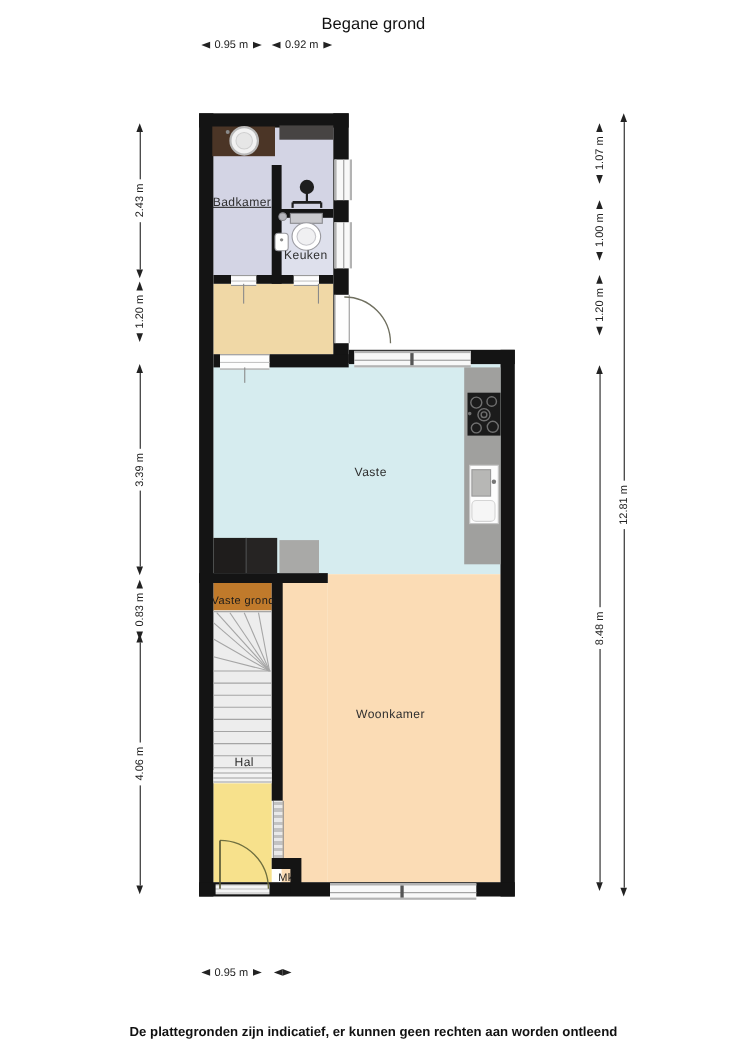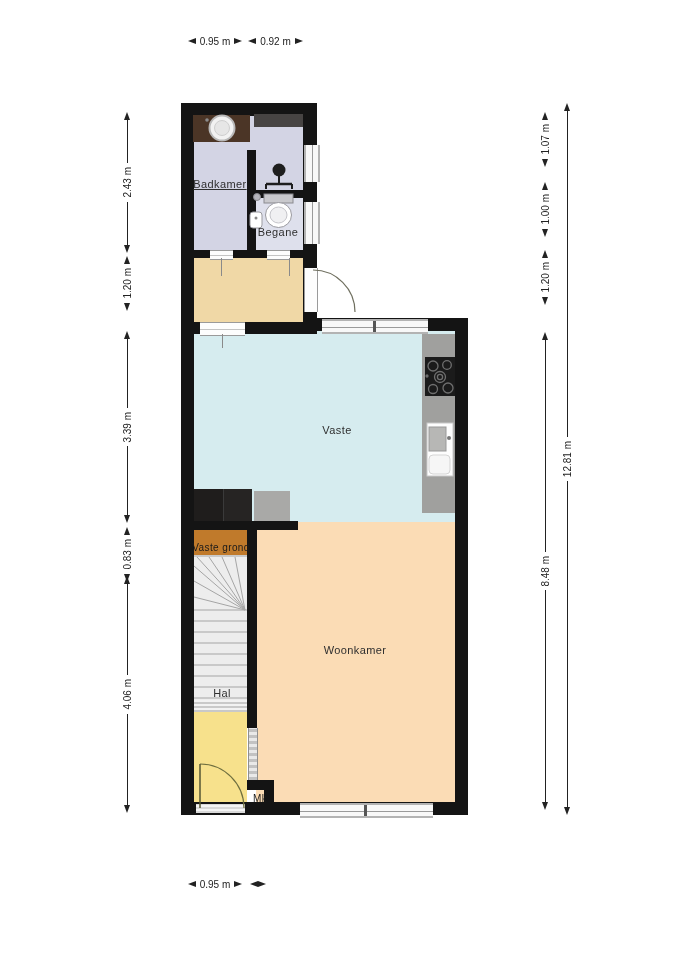--- a/index.html
+++ b/index.html
@@ -25,37 +25,39 @@
   .slot-h::before{content:"";position:absolute;top:50%;left:0;right:0;height:1px;background:#c4c4c4;}
   .slot-v{background:#fdfdfd;border-left:1px solid #9a9a9a;border-right:1px solid #9a9a9a;}
   .thresh{background:repeating-linear-gradient(0deg,#d9d9d9 0 2px,#f4f4f4 2px 4px);}
   .slide{background:repeating-linear-gradient(0deg,#c2c2c2 0 3px,#e9e9e9 3px 6px);border-left:1px solid #8f8f8f;border-right:1px solid #8f8f8f;}
   .tick{position:absolute;background:#8a8a8a;z-index:3;}
   
   .stairs{background:#ededed;}
   .tread-hatch{background:repeating-linear-gradient(0deg,#c9c9c9 0 2px,#f2f2f2 2px 4px);}
   
   .dim-h{position:absolute;display:flex;align-items:center;height:14px;z-index:6;
-         font-size:10px;color:#222;justify-content:center;}
+         font-size:10px;color:#222;}
   .dim-h .ln{flex:1;height:1px;background:#222;}
   .dim-h .lb{padding:0 4px;white-space:nowrap;}
   .ar-l{width:0;height:0;border-top:3px solid transparent;border-bottom:3px solid transparent;border-right:8px solid #222;}
   .ar-r{width:0;height:0;border-top:3px solid transparent;border-bottom:3px solid transparent;border-left:8px solid #222;}
   .dim-v{position:absolute;display:flex;flex-direction:column;align-items:center;width:14px;z-index:6;
          font-size:10px;color:#222;}
   .dim-v .ln{flex:1;width:1px;background:#222;}
   .dim-v .lb{writing-mode:vertical-rl;transform:rotate(180deg);padding:4px 0;white-space:nowrap;}
   .ar-u{width:0;height:0;border-left:3px solid transparent;border-right:3px solid transparent;border-bottom:8px solid #222;}
   .ar-d{width:0;height:0;border-left:3px solid transparent;border-right:3px solid transparent;border-top:8px solid #222;}
 </style>
 </head>
 <body>
 
 <div id="canvas">
 
+  <div class="title" style="top:13px;">Begane grond</div>
+  <div class="footer" style="top:931px;">De plattegronden zijn indicatief, er kunnen geen rechten aan worden ontleend</div>
 
   <div class="fill" style="left:194px;top:116px;width:109px;height:134px;background:#d3d4e4;"></div>
   <div class="fill" style="left:256px;top:198px;width:47px;height:52px;background:#dee0ec;"></div>
   <div class="fill" style="left:194px;top:258px;width:109px;height:64px;background:#f0d8a6;"></div>
   <div class="fill" style="left:194px;top:331px;width:261px;height:191px;background:#d6ecef;"></div>
   <div class="fill" style="left:298px;top:522px;width:157px;height:280px;background:#fbdcb5;"></div>
   <div class="fill" style="left:256px;top:530px;width:42px;height:272px;background:#fbdcb5;"></div>
   <div class="fill" style="left:194px;top:528px;width:53px;height:27px;background:#c07a2b;"></div>
   <div class="fill stairs" style="left:194px;top:555px;width:53px;height:157px;"></div>
   <div class="fill" style="left:194px;top:712px;width:53px;height:90px;background:#f7e18c;"></div>
@@ -173,21 +175,21 @@
     <g fill="none" stroke="#6f6f5f" stroke-width="1.2">
       <path d="M 355 312 A 42 42 0 0 0 313 270"></path>
     </g>
     <g fill="none" stroke="#6f6f3f" stroke-width="1.2">
       <path d="M 244 808 A 44 44 0 0 0 200 764"></path>
       <line x1="200" y1="764" x2="200" y2="808" stroke="#555533" stroke-width="1.5"></line>
     </g>
   </svg>
 
   <div class="lbl" style="left:220px;top:184px;text-decoration:underline;">Badkamer</div>
-  <div class="lbl" style="left:278px;top:232px;">Begane</div>
+  <div class="lbl" style="left:278px;top:232px;">Keuken</div>
   <div class="lbl" style="left:337px;top:430px;">Vaste</div>
   <div class="lbl small" style="left:221px;top:547px;color:#1a1a1a;">Vaste grond</div>
   <div class="lbl" style="left:222px;top:693px;">Hal</div>
   <div class="lbl" style="left:355px;top:650px;">Woonkamer</div>
   <div class="lbl small" style="left:260px;top:798px;color:#1a1a1a;">Mk</div>
 
   <div class="dim-h" style="left:183px;top:34px;width:64px;">
     <span class="ar-l"></span>
       <span class="lb">0.95 m</span>
       <span class="ar-r"></span>

